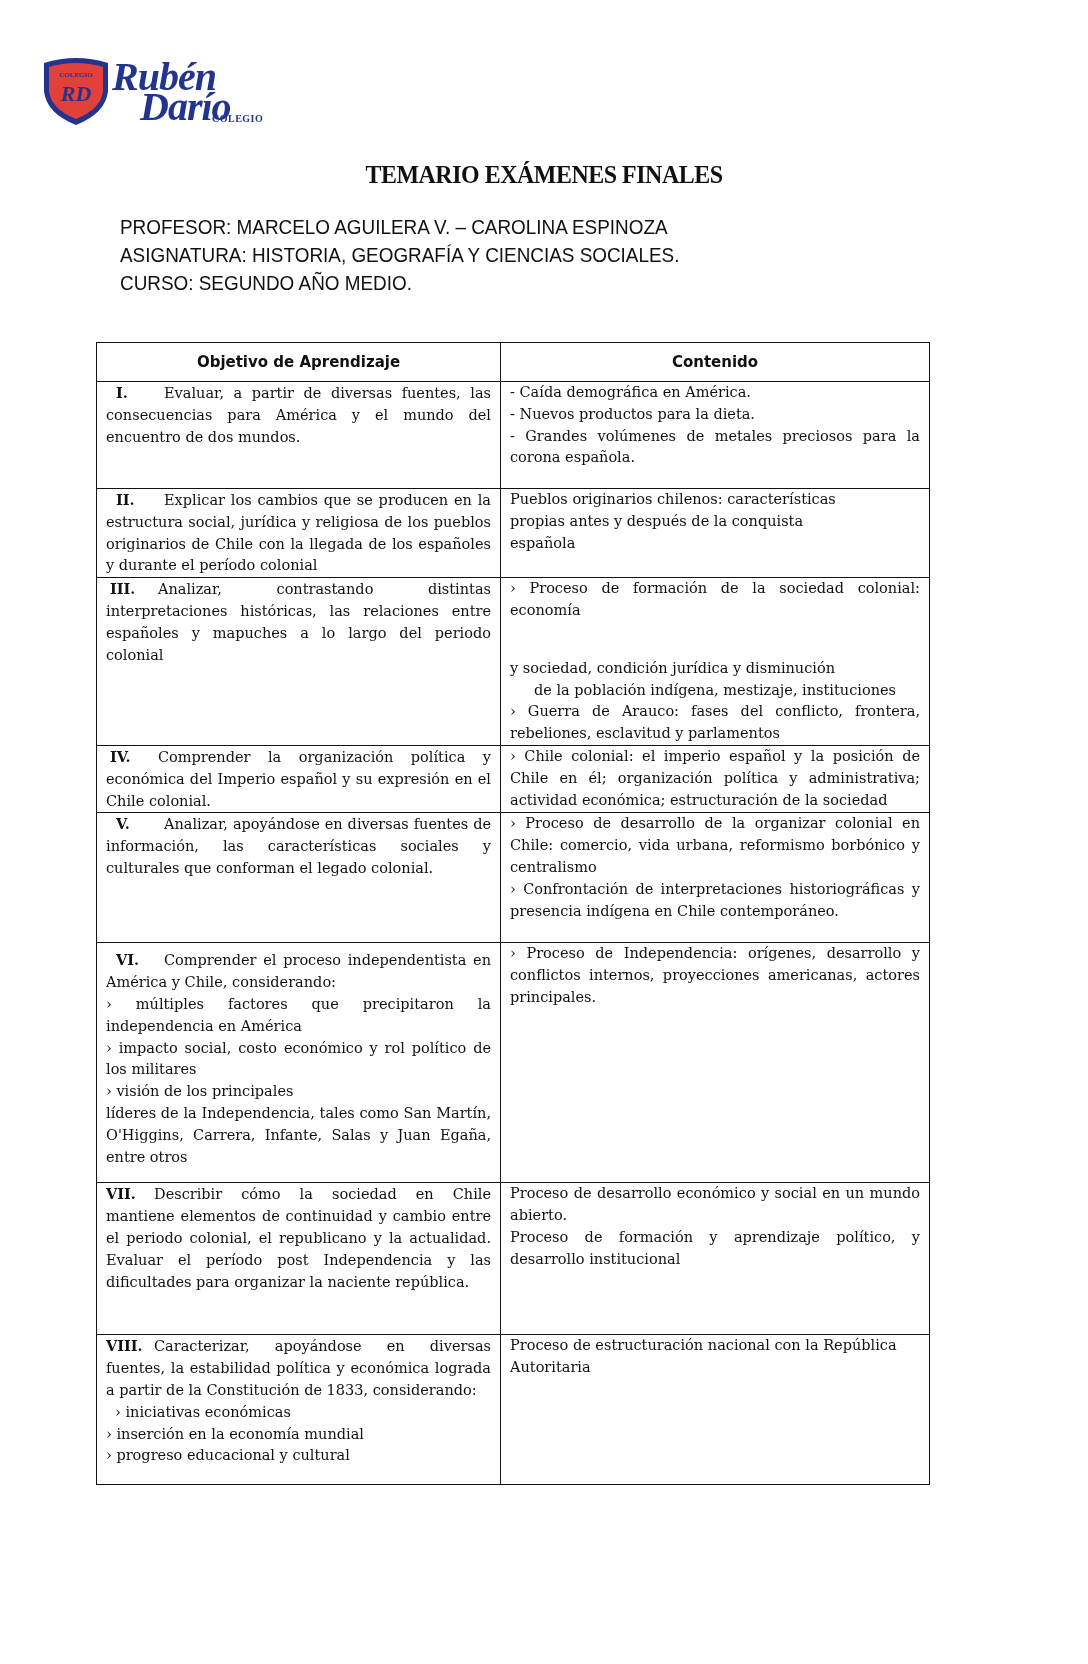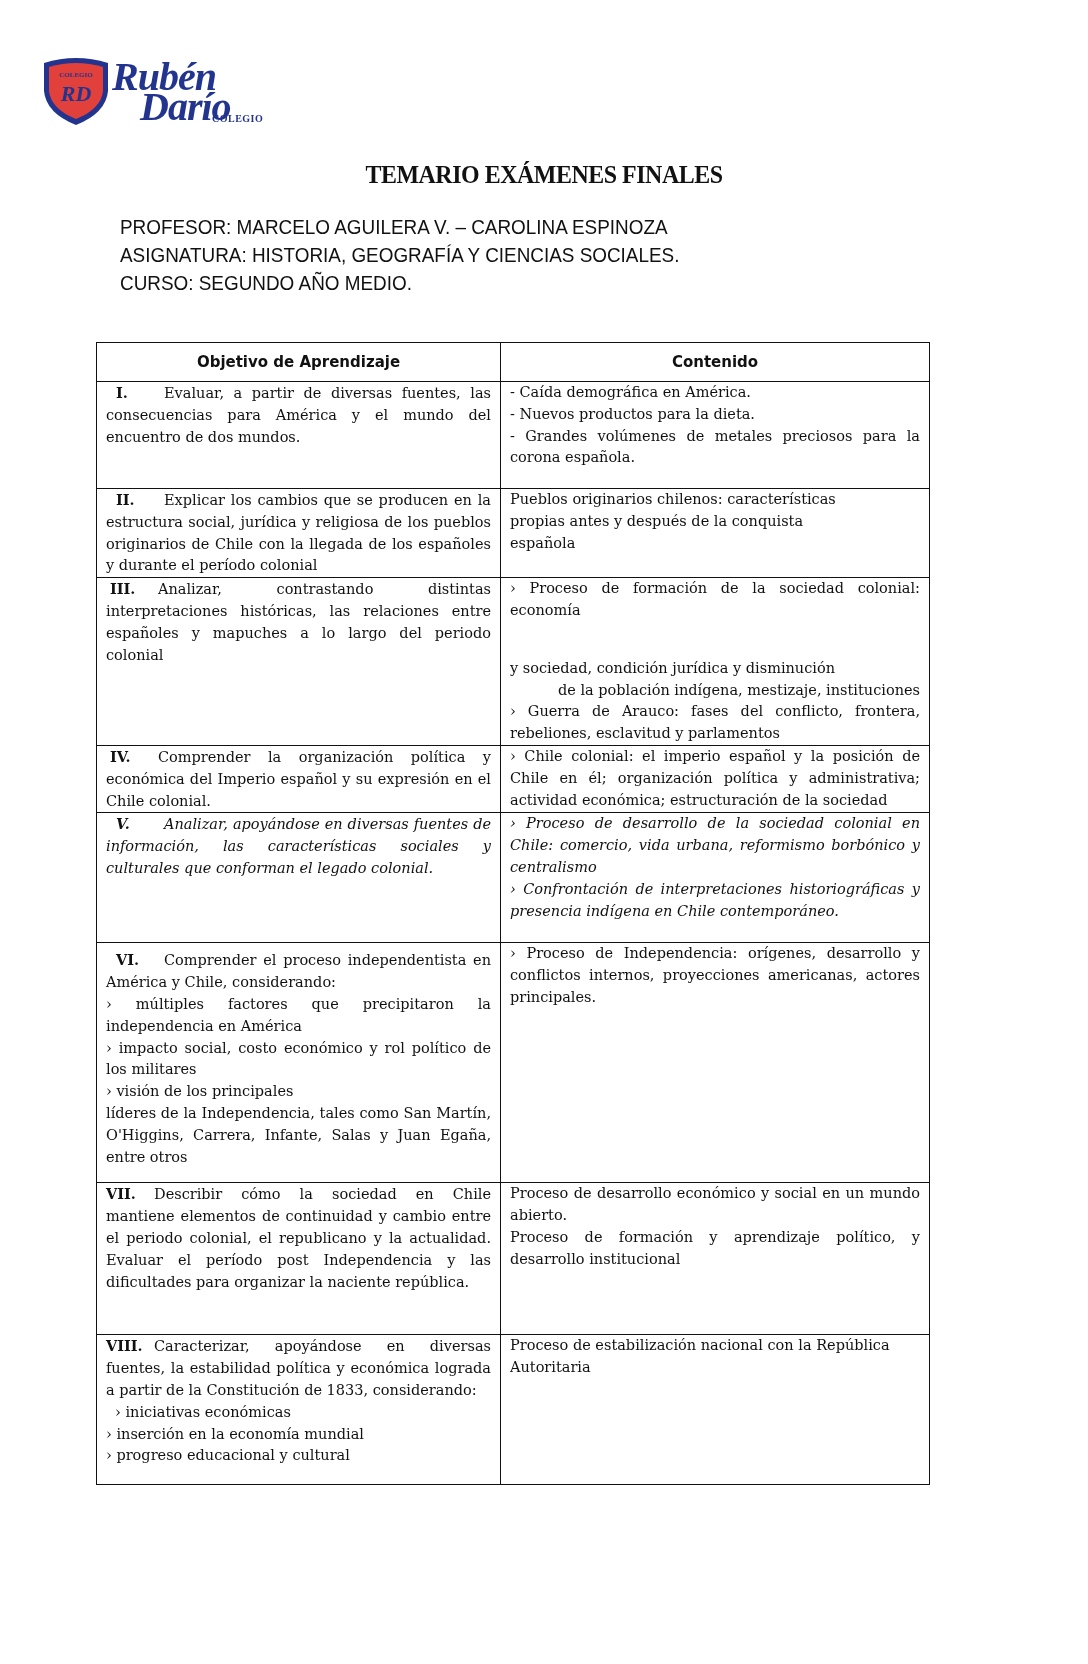--- a/index.html
+++ b/index.html
@@ -109,40 +109,40 @@
       </td>
     </tr>
 
     <tr style="height:130px;">
       <td class="obj">
         <span class="line"><span style="padding-left:4px;" class="num">III.</span><span>Analizar, contrastando distintas interpretaciones históricas, las relaciones entre españoles y mapuches a lo largo del periodo colonial</span></span>
       </td>
       <td class="cont just">
         <span class="line">› Proceso de formación de la sociedad colonial: economía</span>
         <span class="line" style="text-align:left;margin-top:36px;">y sociedad, condición jurídica y disminución</span>
-        <span class="line" style="text-align:right;">de la población indígena, mestizaje, instituciones</span>
+        <span class="line" style="text-align:center;">de la población indígena, mestizaje, instituciones</span>
         <span class="line">› Guerra de Arauco: fases del conflicto, frontera, rebeliones, esclavitud y parlamentos</span>
       </td>
     </tr>
 
     <tr style="height:66px;">
       <td class="obj">
         <span class="line"><span style="padding-left:4px;" class="num">IV.</span><span>Comprender la organización política y económica del Imperio español y su expresión en el Chile colonial.</span></span>
       </td>
       <td class="cont just">
         <span class="line">› Chile colonial: el imperio español y la posición de Chile en él; organización política y administrativa; actividad económica; estructuración de la sociedad</span>
       </td>
     </tr>
 
-    <tr style="height:130px;font-style:italic;">
+    <tr style="height:130px;">
       <td class="obj">
         <span class="line"><span style="padding-left:10px;" class="num">V.</span><span>Analizar, apoyándose en diversas fuentes de información, las características sociales y culturales que conforman el legado colonial.</span></span>
       </td>
       <td class="cont just">
-        <span class="line">› Proceso de desarrollo de la sociedad colonial en Chile: comercio, vida urbana, reformismo borbónico y centralismo</span>
+        <span class="line">› Proceso de desarrollo de la organizar colonial en Chile: comercio, vida urbana, reformismo borbónico y centralismo</span>
         <span class="line">› Confrontación de interpretaciones historiográficas y presencia indígena en Chile contemporáneo.</span>
       </td>
     </tr>
 
     <tr style="height:240px;">
       <td class="obj">
         <span class="line"><span style="padding-left:10px;margin-top:6px;" class="num">VI.</span><span>Comprender el proceso independentista en América y Chile, considerando:</span></span>
         <span class="line">› múltiples factores que precipitaron la independencia en América</span>
         <span class="line">› impacto social, costo económico y rol político de los militares</span>
         <span class="line" style="text-align:left;">› visión de los principales</span>
@@ -164,17 +164,17 @@
     </tr>
 
     <tr style="height:150px;">
       <td class="obj">
         <span class="line"><span class="num">VIII.</span><span>Caracterizar, apoyándose en diversas fuentes, la estabilidad política y económica lograda a partir de la Constitución de 1833, considerando:</span></span>
         <span class="line" style="text-align:left;margin-left:9px;">› iniciativas económicas</span>
         <span class="line" style="text-align:left;">› inserción en la economía mundial</span>
         <span class="line" style="text-align:left;">› progreso educacional y cultural</span>
       </td>
       <td class="cont">
-        <span class="line">Proceso de estabilización nacional con la República Autoritaria</span>
+        <span class="line">Proceso de estructuración nacional con la República Autoritaria</span>
       </td>
     </tr>
   </tbody>
 </table>
 
 </body></html>

